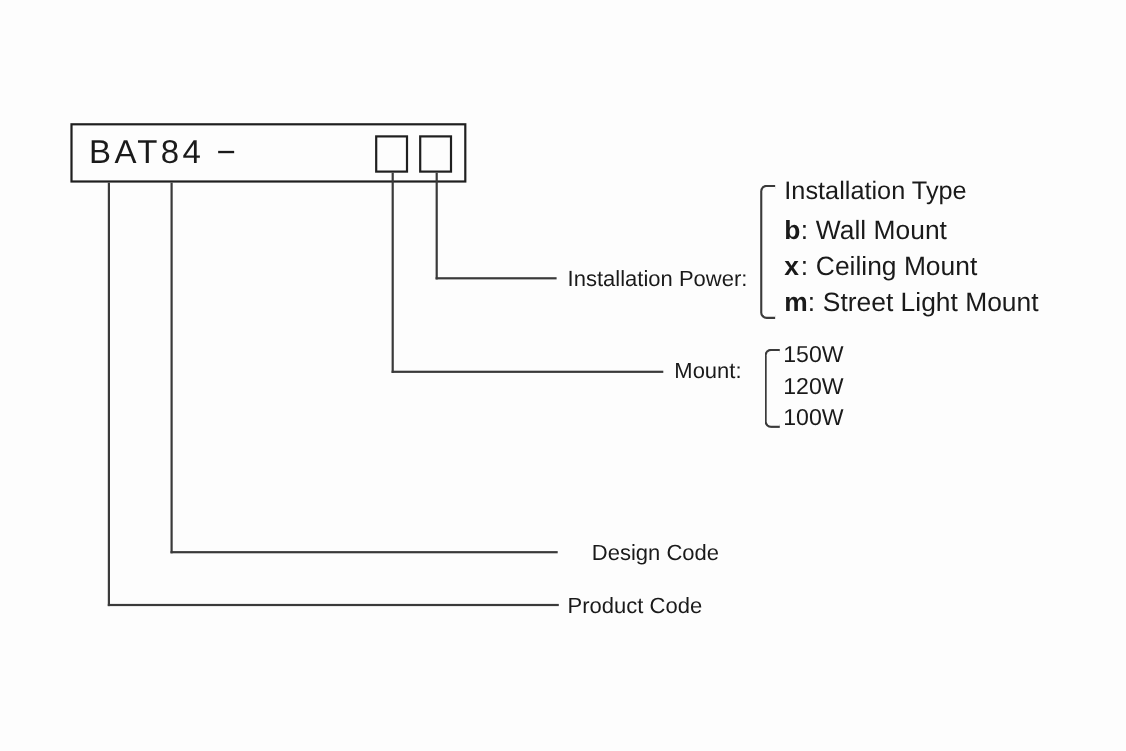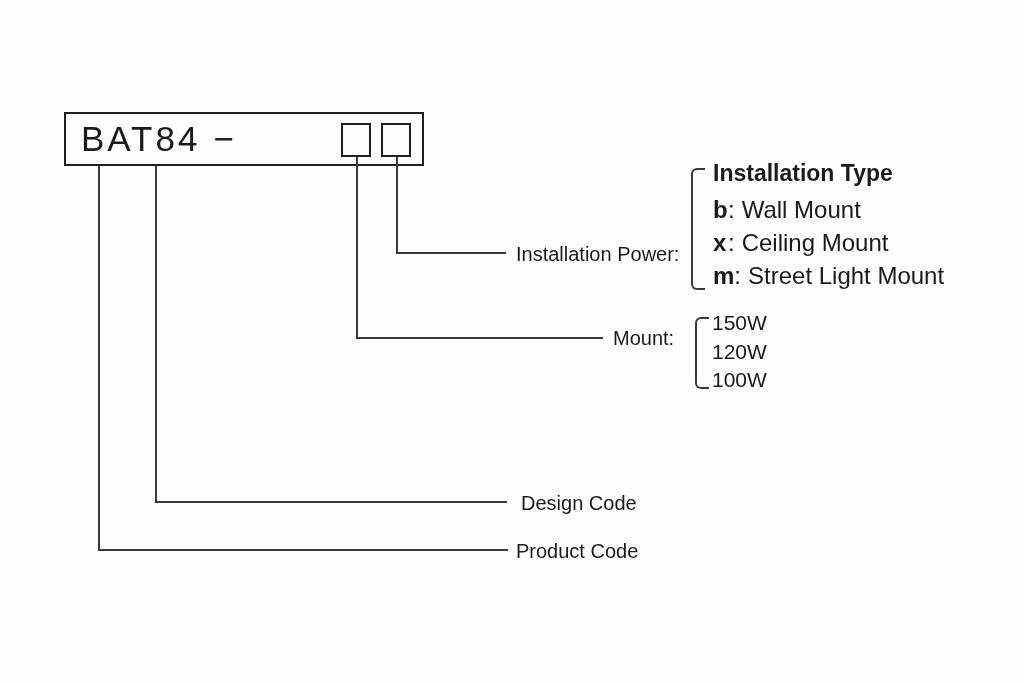--- a/index.html
+++ b/index.html
@@ -19,21 +19,21 @@
     overflow:hidden;
   }
   
   .model-box{
     position:absolute;left:64px;top:112px;width:360px;height:54px;
     border:2.5px solid var(--border);
     background:var(--bg);
   }
   .model-code{
     position:absolute;left:15px;top:50%;transform:translateY(-50%);
-    font-size:35px;letter-spacing:3px;white-space:nowrap;color:var(--text);
+    font-size:30px;letter-spacing:3px;white-space:nowrap;color:var(--text);
   }
   .ph{
     position:absolute;top:9px;width:30px;height:34px;
     border:2.5px solid var(--border);background:var(--bg);
   }
   .ph-power{left:275px;}
   .ph-install{left:315px;}
   
   .ln{position:absolute;background:var(--line);}
   .ln.v{width:2px;}
@@ -46,21 +46,21 @@
   
   .legend{position:absolute;}
   .bracket{
     position:absolute;left:0;width:14px;
     border:2.2px solid var(--line);border-right:0;
     border-radius:6px 0 0 6px;
     background:transparent;
   }
   .legend-title{
     position:absolute;left:22px;top:0;
-    font-size:23px;line-height:27px;font-weight:bold;white-space:nowrap;text-align:center;
+    font-size:23px;line-height:27px;font-weight:normal;white-space:nowrap;text-align:center;
   }
   .legend-row{
     position:absolute;left:22px;
     font-size:24px;line-height:25px;white-space:nowrap;
   }
   .opt-code{font-weight:bold;display:inline-block;min-width:15px;}
   .opt-sep{margin-right:7px;}
   .power-value{
     position:absolute;left:17px;
     font-size:21px;line-height:23px;white-space:nowrap;
@@ -84,21 +84,21 @@
   <div class="ln h" style="left:155px;top:501px;width:352px"></div>
 
   <div class="ln v" style="left:356px;top:157px;height:182px"></div>
   <div class="ln h" style="left:356px;top:337px;width:247px"></div>
 
   <div class="ln v" style="left:396px;top:157px;height:97px"></div>
   <div class="ln h" style="left:396px;top:252px;width:110px"></div>
 
   <span class="callout" style="left:516px;top:243px">Installation Power:</span>
   <span class="callout" style="left:613px;top:327px">Mount:</span>
-  <span class="callout" style="left:521px;top:492px">Design Code</span>
+  <span class="callout" style="left:538px;top:492px">Design Code</span>
   <span class="callout" style="left:516px;top:540px">Product Code</span>
 
   <div class="legend" style="left:691px;top:160px;width:260px;height:140px">
     <div class="bracket" style="top:8px;height:122px"></div>
     <div class="legend-title">Installation Type</div>
     <div class="legend-row" style="top:37px">
       <span class="opt-code">b</span><span class="opt-sep">:</span><span class="opt-label">Wall Mount</span>
     </div>
     <div class="legend-row" style="top:103px">
       <span class="opt-code">m</span><span class="opt-sep">:</span><span class="opt-label">Street Light Mount</span>

